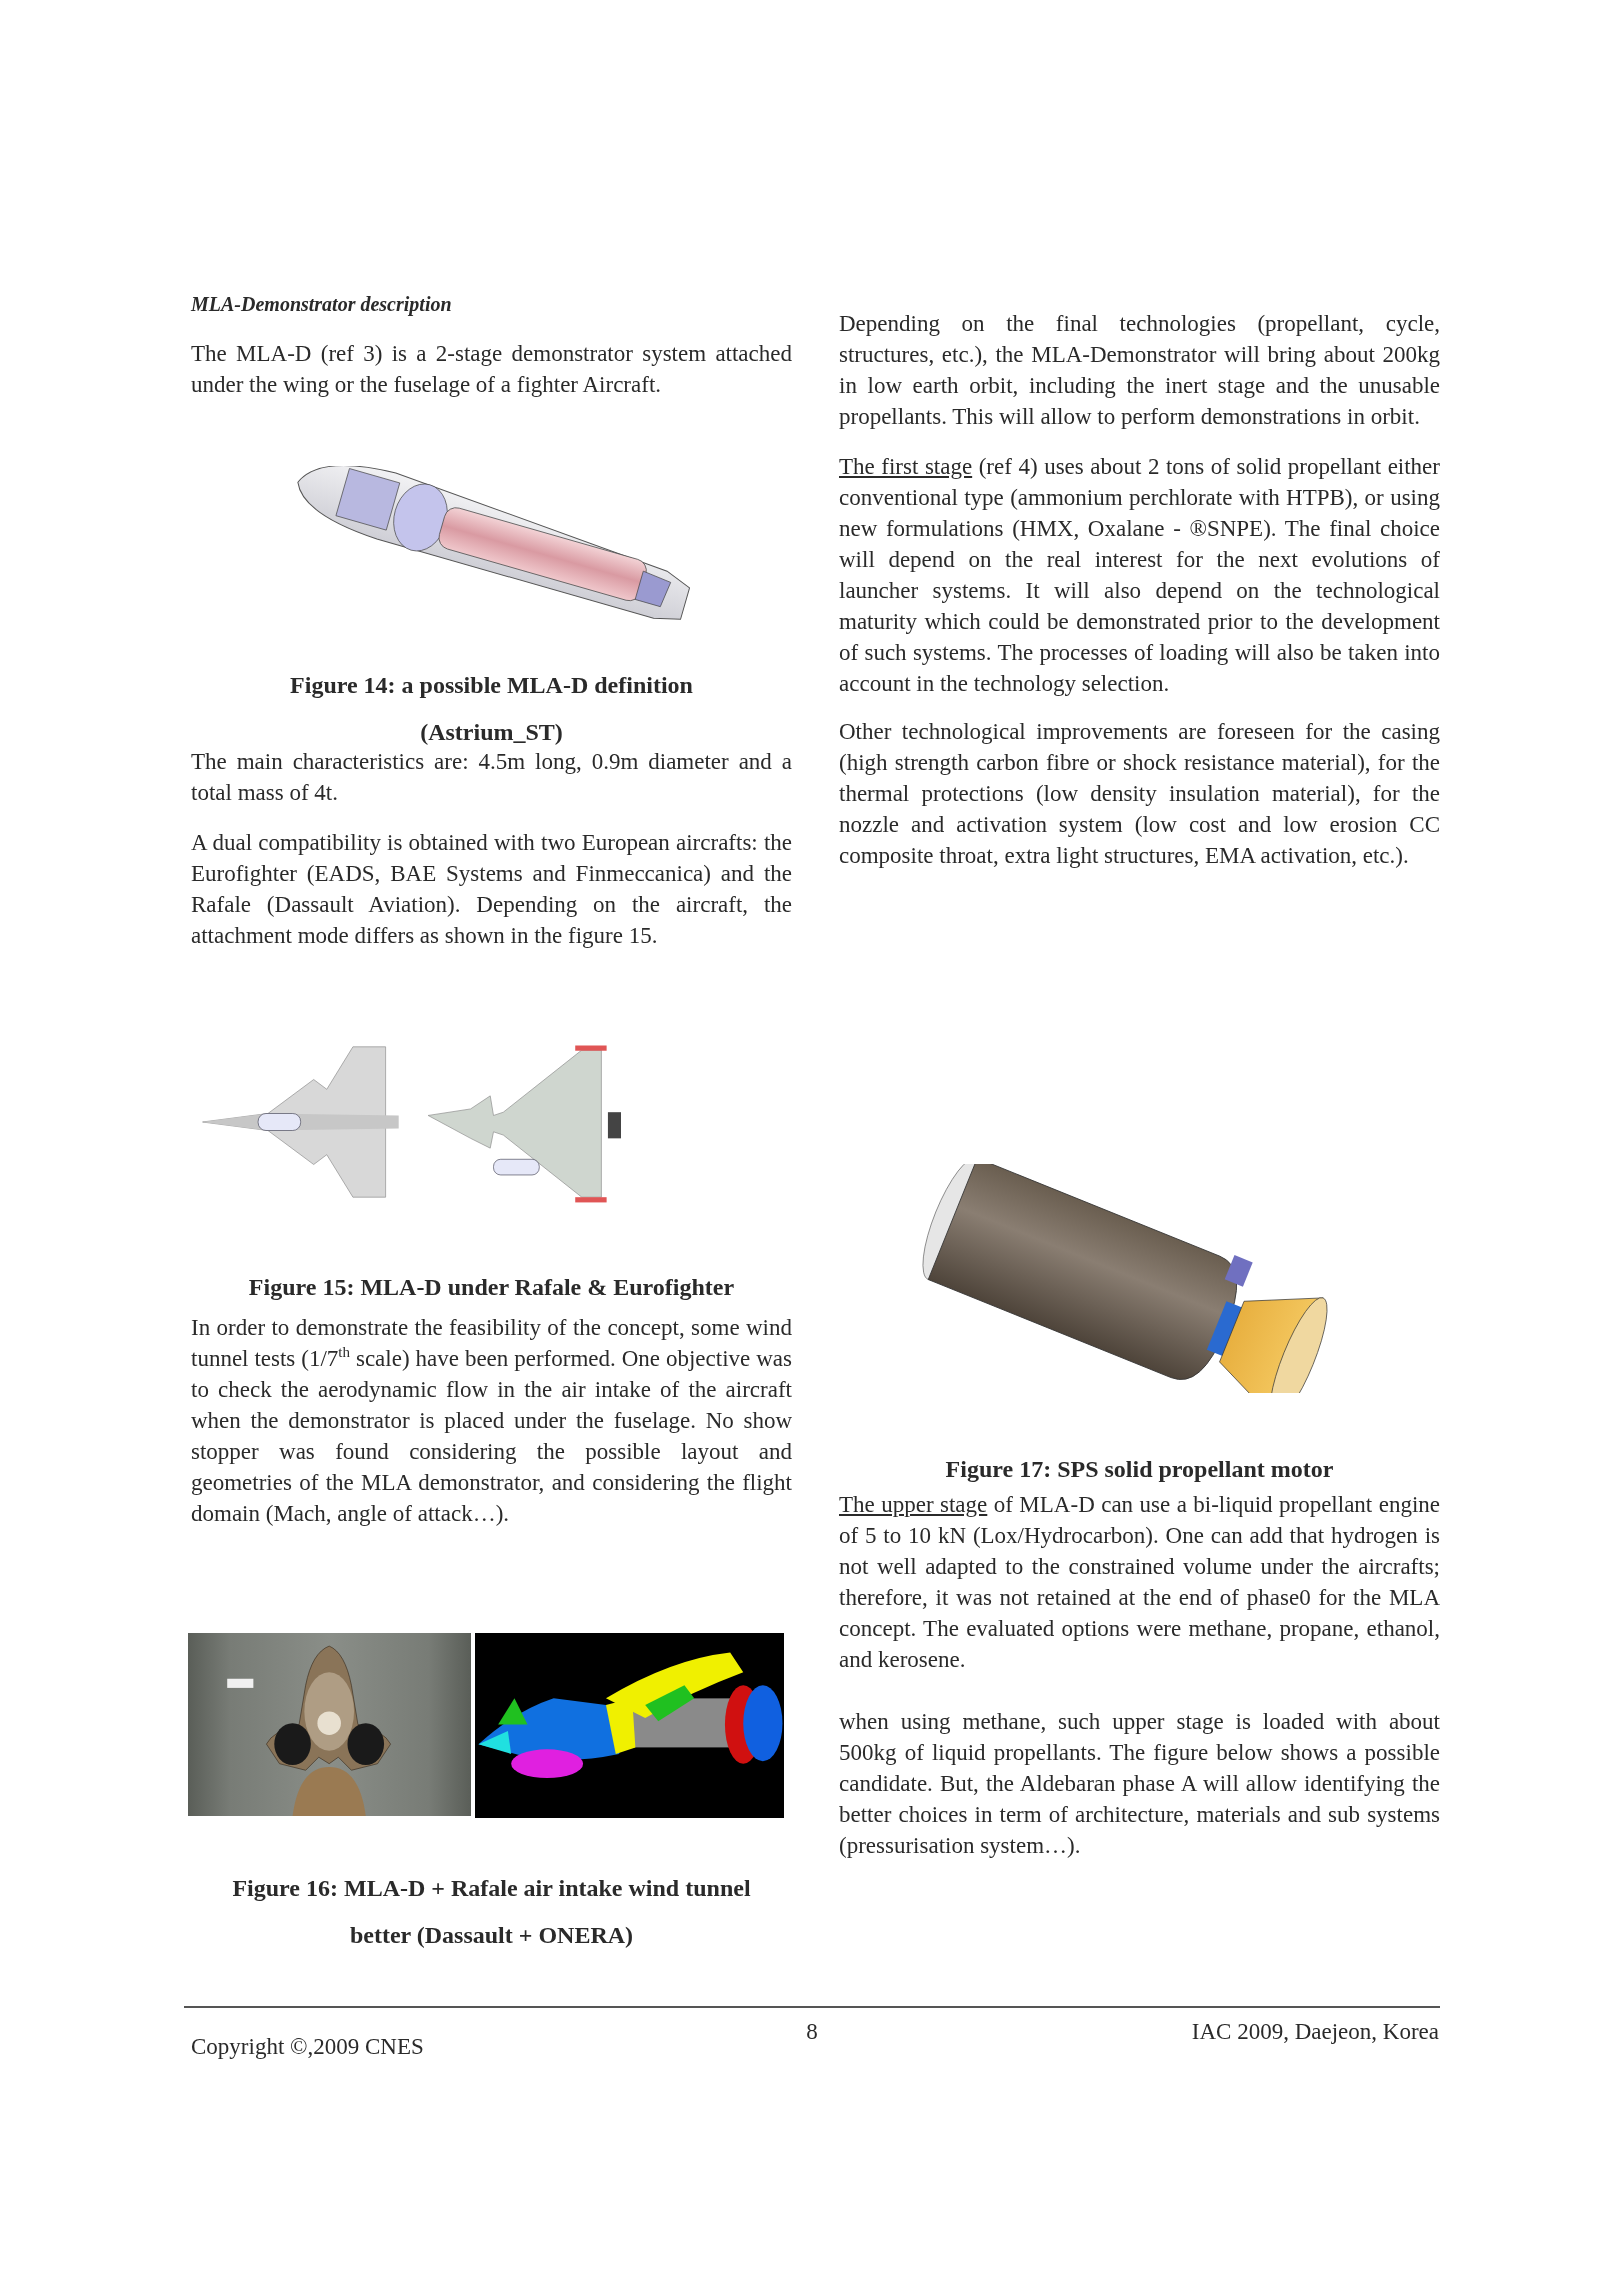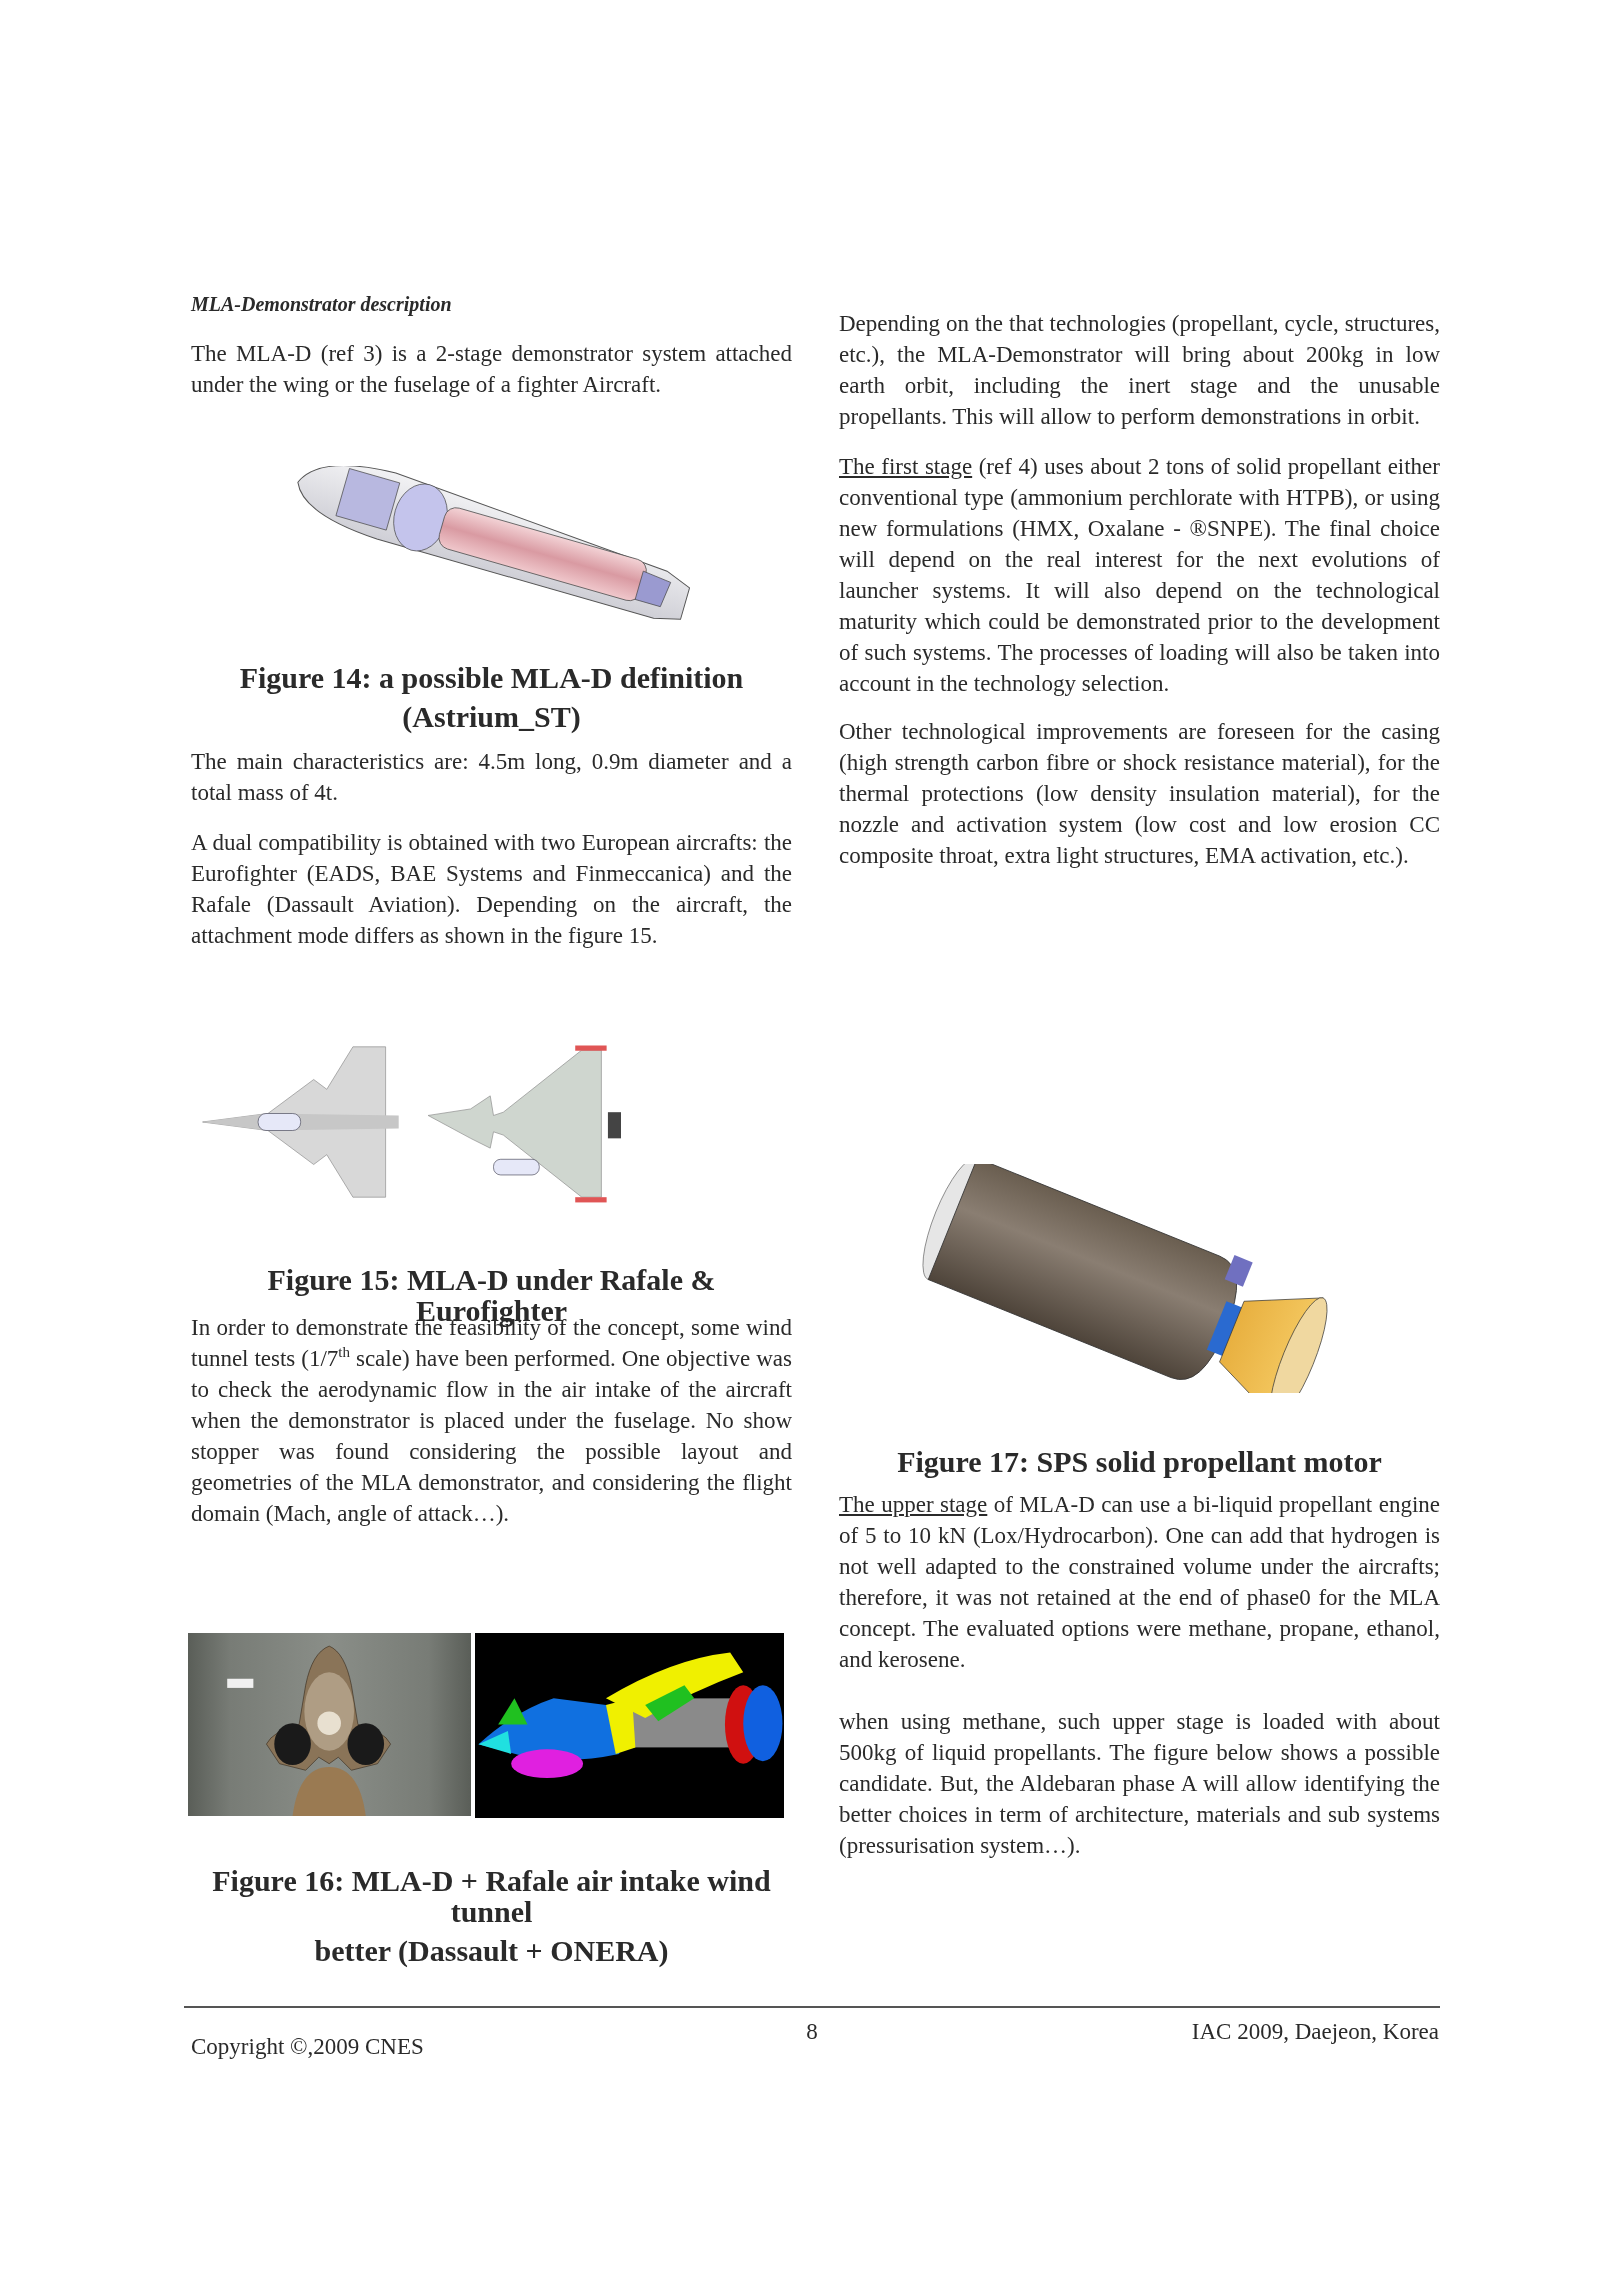--- a/index.html
+++ b/index.html
@@ -1,20 +1,20 @@
 <!DOCTYPE html>
 <html style="font-size:10.5px"><head>
 <meta charset="utf-8">
 <style>
   html, body { margin: 0; padding: 0; background: #ffffff; }
   body { width: 1622px; height: 2295px; position: relative; overflow: hidden;
          font-family: "Liberation Serif", "DejaVu Serif", serif; color: #2a2a2a; }
   p, .para { margin: 0; font-size: 23px; line-height: 31px; text-align: justify; }
   .heading { font-style: italic; font-weight: bold; font-size: 20px; line-height: 31px; margin: 0; }
-  .caption { font-weight: bold; font-size: 30px; line-height: 31px; text-align: center; margin: 8px; }
+  .caption { font-weight: bold; font-size: 24px; line-height: 31px; text-align: center; margin: 16px; }
   .u { text-decoration: underline; }
   sup { font-size: 15px; line-height: 0; vertical-align: 9.2px; }
   .abs { position: absolute; }
   .fig { position: absolute; }
   .footer-line { position: absolute; left: 184px; top: 2006px; width: 1256px; height: 2px; background: #555; }
   .footer { position: absolute; top: 2017px; font-size: 23px; line-height: 29px; }
 </style>
 </head>
 <body>
 
@@ -100,21 +100,21 @@
     <ellipse cx="110" cy="200" rx="55" ry="22" fill="#e020e0"></ellipse>
   </svg>
 </div>
 
 <div class="abs" style="left:191px; top:1857px; width:601px;">
   <p class="caption">Figure 16: MLA-D + Rafale air intake wind tunnel</p>
   <p class="caption">better (Dassault + ONERA)</p>
 </div>
 
 <div class="abs" style="left:839px; top:289px; width:601px;">
-  <p style="margin-top:19px;">Depending on the that technologies (propellant, cycle, structures, etc.), the MLA-Demonstrator will bring about 200kg in low earth orbit, including the inert stage and the unusable propellants. This will allow to perform demonstrations in orbit.</p>
+  <p style="margin-top:19px;">Depending on the final technologies (propellant, cycle, structures, etc.), the MLA-Demonstrator will bring about 200kg in low earth orbit, including the inert stage and the unusable propellants. This will allow to perform demonstrations in orbit.</p>
   <p style="margin-top:19px;"><span class="u">The first stage</span><span> (ref 4) uses about 2 tons of solid propellant either conventional type (ammonium perchlorate with HTPB), or using new formulations (HMX, Oxalane - ®SNPE). The final choice will depend on the real interest for the next evolutions of launcher systems. It will also depend on the technological maturity which could be demonstrated prior to the development of such systems. The processes of loading will also be taken into account in the technology selection.</span></p>
   <p style="margin-top:17px;">Other technological improvements are foreseen for the casing (high strength carbon fibre or shock resistance material), for the thermal protections (low density insulation material), for the nozzle and activation system (low cost and low erosion CC composite throat, extra light structures, EMA activation, etc.).</p>
 </div>
 
 <svg class="fig" style="left:896px; top:1164px;" width="458" height="229" viewBox="0 0 700 350">
   <defs>
     <linearGradient id="brown" x1="0" y1="0" x2="0" y2="1">
       <stop offset="0" stop-color="#6a5e50"></stop>
         <stop offset="0.4" stop-color="#8a7e72"></stop>
         <stop offset="1" stop-color="#4e443a"></stop>

